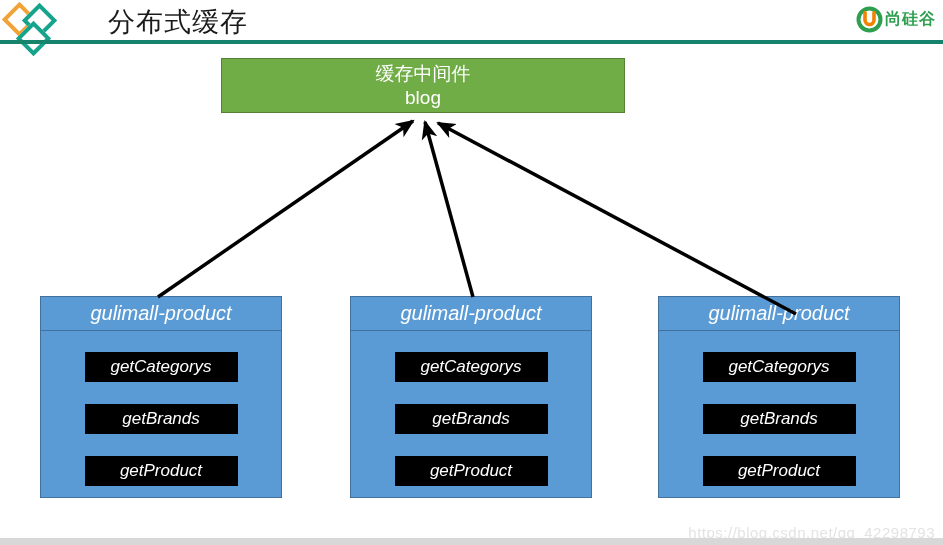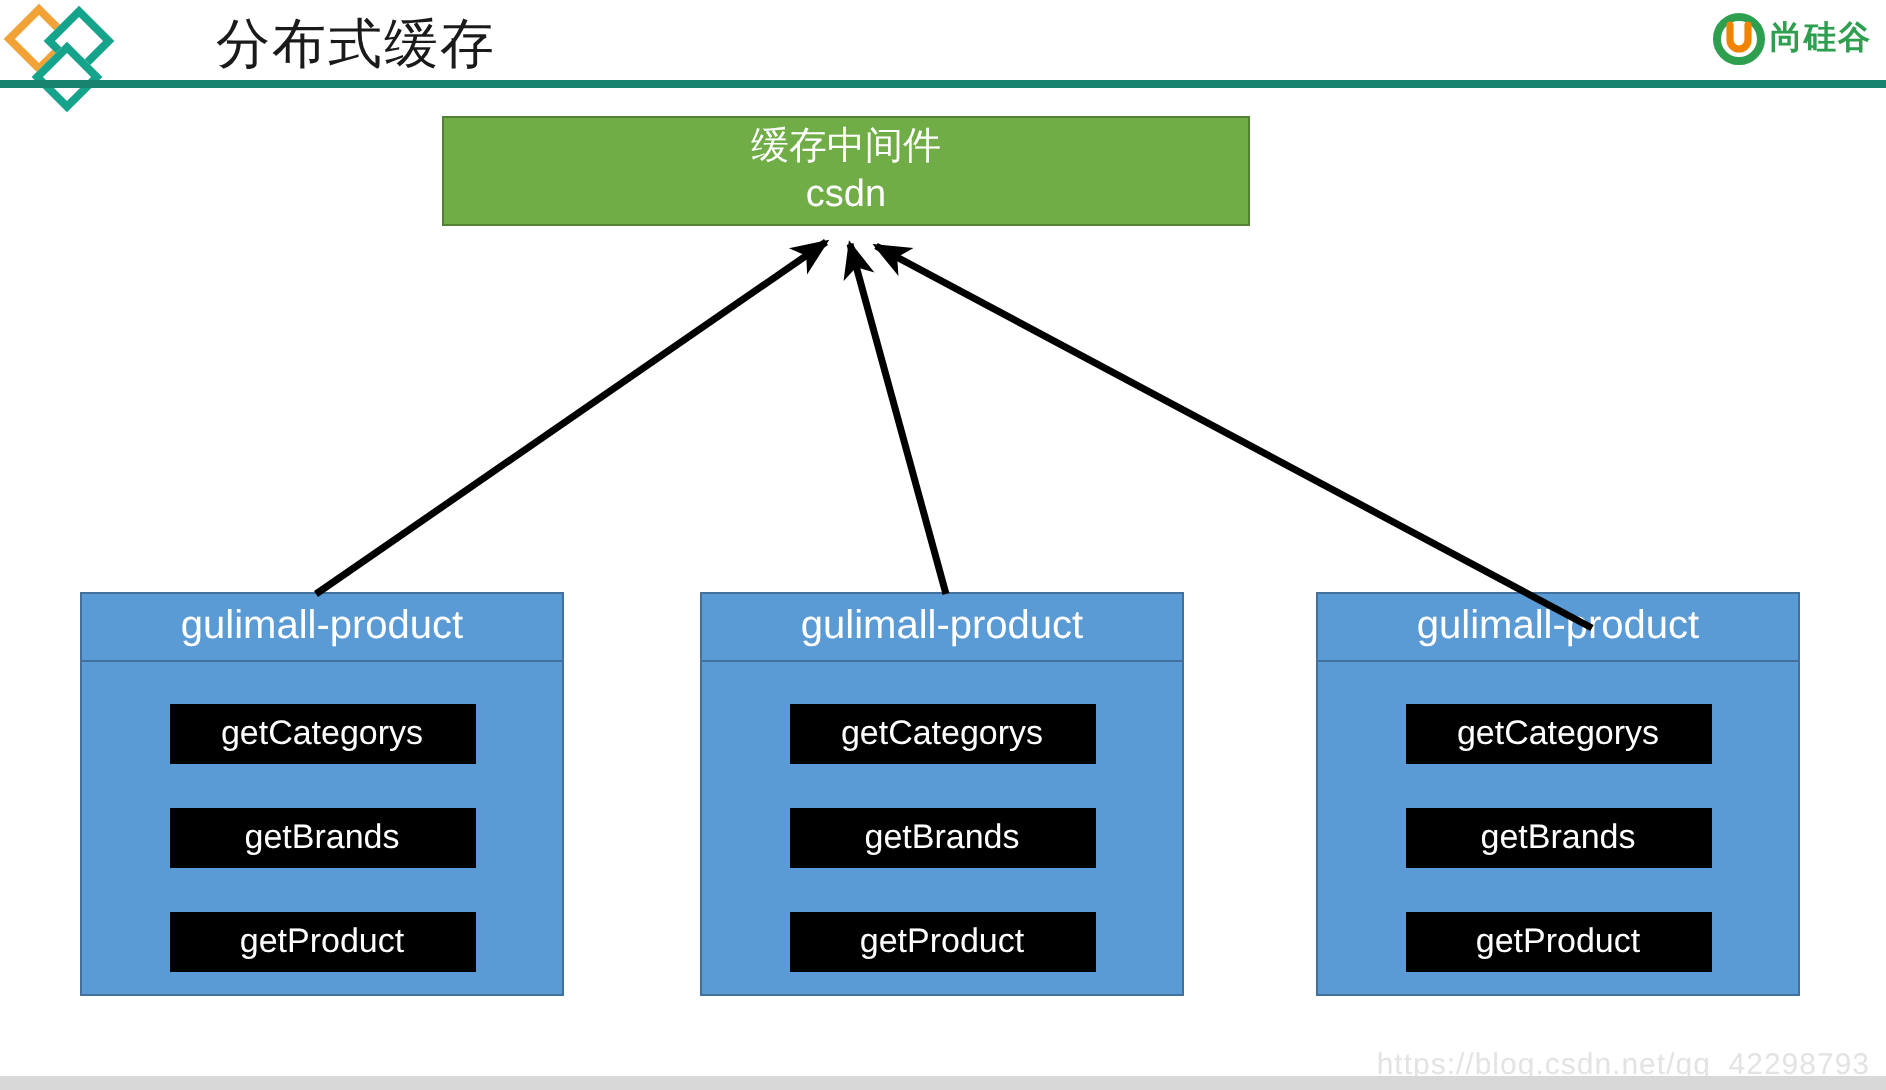--- a/index.html
+++ b/index.html
@@ -26,21 +26,21 @@
     background:#70AD47;border:1px solid #548235;
     display:flex;flex-direction:column;align-items:center;justify-content:center;
     color:#fff;font-size:19px;line-height:24px;text-align:center;
     z-index:1;
   }
   
   .overlay{position:absolute;left:0;top:0;z-index:10;pointer-events:none;}
   
   .service-box{
     position:absolute;top:296px;width:240px;height:200px;
-    background:#5B9BD5;border:1px solid #41719C;z-index:1;
+    background:#5B9BD5;border:1px solid #41719C;z-index:1;font-style:italic;
   }
   .service-box.s0{left:40px;}
   .service-box.s1{left:350px;}
   .service-box.s2{left:658px;}
   .service-title{
     height:33px;border-bottom:1px solid #41719C;
     display:flex;align-items:center;justify-content:center;
     color:#fff;font-size:20px;
   }
   .service-body{padding-top:21px;display:flex;flex-direction:column;align-items:center;gap:22px;}
@@ -70,21 +70,21 @@
     <circle cx="13.5" cy="13.5" r="11" fill="#ffffff" stroke="#2E9E4F" stroke-width="4"></circle>
     <path d="M9 6.5 v7.5 a4.5 4.5 0 0 0 9 0 V6.5" fill="none" stroke="#F08300" stroke-width="3.6" stroke-linecap="round"></path>
   </svg>
   <span class="logo-text">尚硅谷</span>
 </div>
 
 <div class="teal-rule"></div>
 
 <div class="cache-box">
   <div>缓存中间件</div>
-  <div>csdn</div>
+  <div>blog</div>
 </div>
 
 <svg class="overlay" width="943" height="545" viewBox="0 0 943 545">
   <defs>
     <marker id="arrowhead" markerUnits="userSpaceOnUse" markerWidth="22" markerHeight="18" refX="17" refY="9" orient="auto">
       <path d="M0,1 L19,9 L0,17 L5,9 Z" fill="#000"></path>
     </marker>
   </defs>
   <line x1="158" y1="297" x2="413" y2="121" stroke="#000" stroke-width="3.5" marker-end="url(#arrowhead)"></line>
   <line x1="473" y1="297" x2="425" y2="122" stroke="#000" stroke-width="3.5" marker-end="url(#arrowhead)"></line>

